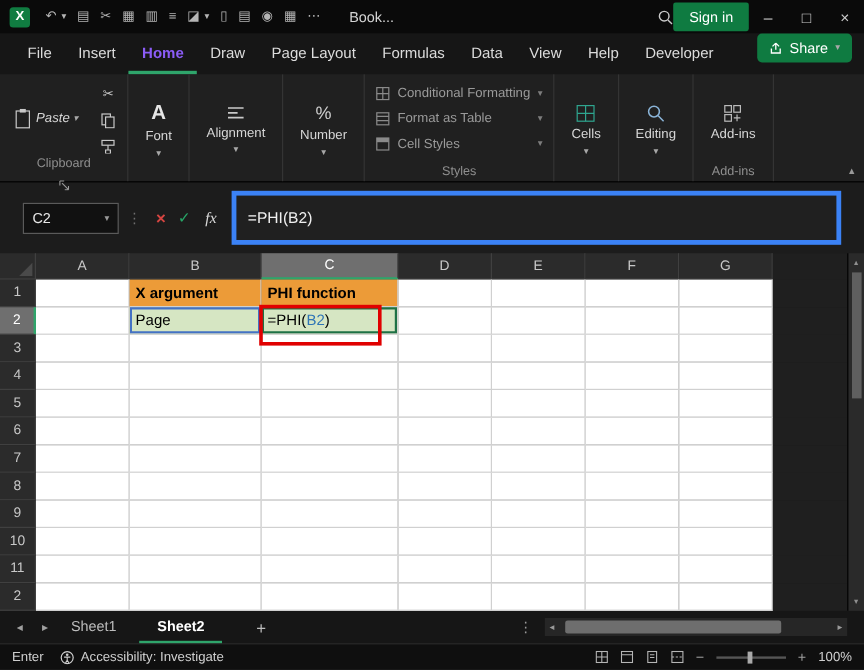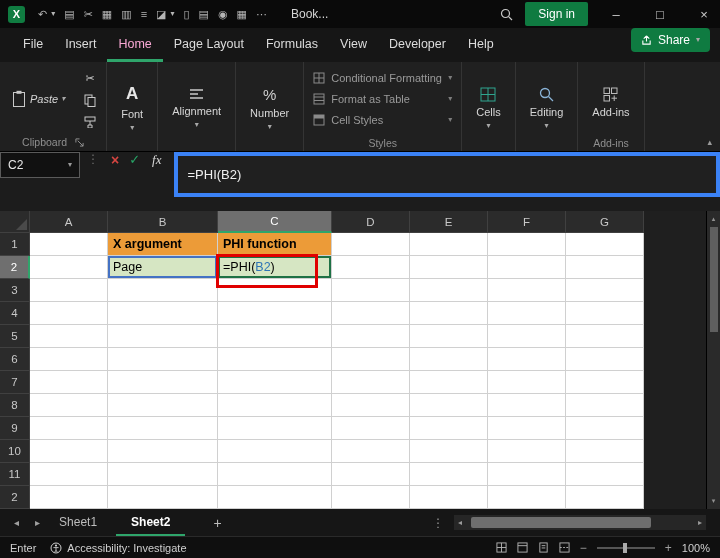--- a/index.html
+++ b/index.html
@@ -7,59 +7,59 @@
               font-family:"Liberation Sans", sans-serif; }
 
   
   .titlebar { height:28px; background:#0a0a0a; display:flex; align-items:center; color:#c9c9c9; }
   .qat { display:flex; align-items:center; gap:9px; margin-left:8px; }
   .xl-logo { width:17px; height:17px; background:#107C41; border-radius:3px; color:#fff;
              font-weight:bold; font-size:11px; display:flex; align-items:center; justify-content:center; margin-right:4px;}
   .qicon { font-size:11px; color:#b5b5b5; line-height:1; }
   .qsm { font-size:8px; margin-left:-5px; }
   .title-text { margin-left:24px; font-size:12px; color:#d5d5d5; }
-  .tb-right { margin-left:auto; display:flex; align-items:center; gap:12px; }
+  .tb-right { margin-left:auto; display:flex; align-items:center; }
   .signin { background:#0F7B41; color:#fff; padding:5px 13px; font-size:12px; border-radius:2px; }
   .wbtn { width:32px; height:28px; display:flex; align-items:center; justify-content:center; color:#ccc; font-size:13px; }
 
   
   .menubar { height:34px; background:#161616; display:flex; padding-left:12px;
              font-size:12.5px; color:#dcdcdc; }
   .mtab { padding:0 11px; height:34px; display:flex; align-items:center; border-bottom:3px solid transparent; }
-  .mtab.active { border-bottom-color:#2FA56B; color:#f9a8d4; font-weight:400; }
+  .mtab.active { border-bottom-color:#2FA56B; color:#8b5cf6; font-weight:700; }
   .share-btn { margin-left:auto; margin-right:10px; background:#0F7B41; color:#fff; border-radius:4px;
                height:24px; display:flex; align-items:center; gap:6px; padding:0 10px; font-size:12px; }
   .share-btn .chev { color:#e5ffe^f; }
 
   
   .ribbon { height:90px; background:#202020; display:flex; align-items:stretch; position:relative;
             border-bottom:1px solid #000; }
   .rgroup { border-right:1px solid #343434; display:flex; flex-direction:column; align-items:center;
             padding:5px 5px 2px; }
   .rgroup-label { font-size:10.5px; color:#8f8f8f; }
-  .grouplabel-row { margin-top:auto; display:flex; align-items:center; gap:8px; padding-bottom:1px; }
+  .grouplabel-row { margin-top:auto; display:flex; align-items:center; gap:8px; padding-bottom:1px;flex-direction:column; }
   .bigbtn { display:flex; flex-direction:column; align-items:center; justify-content:center; gap:4px;
             flex:1; padding:0 9px; }
   .blabel { font-size:11px; color:#d6d6d6; }
   .chev { font-size:8px; color:#a8a8a8; line-height:1; }
   .clip-top { display:flex; gap:8px; }
   .paste-btn { display:flex; flex-direction:row; align-items:center; gap:3px; padding:2px 6px;font-style:italic; }
   .smallcol { display:flex; flex-direction:column; gap:6px; margin-top:3px; }
   .sbtn { width:22px; height:16px; display:flex; align-items:center; justify-content:center;
           color:#c9c9c9; font-size:11px; }
   .font-a { font-size:17px; color:#e6e6e6; font-weight:600; }
   .pct { font-size:15px; color:#cfcfcf; }
   .styles-group { width:158px; align-items:stretch; }
   .stylerow { display:flex; align-items:center; gap:6px; height:21px; color:#9a9a9a; font-size:11px; padding:0 4px; }
   .stylerow .chev { margin-left:auto; color:#7d7d7d; }
   .styles-group .rgroup-label { align-self:center; margin-top:auto; }
   .collapse-btn { position:absolute; right:8px; bottom:4px; color:#9a9a9a; font-size:9px; }
 
   
-  .fbar { height:59px; background:#1c1c1c; display:flex; align-items:flex-start; padding:0 0; }
+  .fbar { height:59px; background:#1c1c1c; display:flex; align-items:center; padding:0 19px; }
   .namebox { width:80px; height:26px; background:#111; border:1px solid #5a5a5a; display:flex;
              align-items:center; padding:0 7px; color:#e8e8e8; font-size:12px; }
   .namebox .chev { margin-left:auto; color:#999; }
   .fsep { color:#6f6f6f; font-size:12px; margin:0 7px; }
   .fcancel { color:#D64541; font-size:14px; font-weight:bold; margin:0 5px; }
   .fenter { color:#27A567; font-size:13px; margin:0 5px; }
   .ffx { font-family:"Liberation Serif", serif; font-style:italic; color:#d8d8d8; font-size:13px; margin:0 7px; }
   .finput { flex:1; height:45px; margin-left:6px; border:4px solid #3b82f6; background:#202020;
             color:#efefef; font-size:13px; display:flex; align-items:center; padding:0 9px; }
 
@@ -147,25 +147,27 @@
     <span class="wbtn">–</span>
     <span class="wbtn">□</span>
     <span class="wbtn">×</span>
   </div>
 </div>
 
 <div class="menubar">
   <span class="mtab">File</span>
   <span class="mtab">Insert</span>
   <span class="mtab active">Home</span>
+  <span class="mtab">Draw</span>
   <span class="mtab">Page Layout</span>
   <span class="mtab">Formulas</span>
+  <span class="mtab">Data</span>
   <span class="mtab">View</span>
+  <span class="mtab">Help</span>
   <span class="mtab">Developer</span>
-  <span class="mtab">Help</span>
   <span class="share-btn">
     <svg width="11" height="11" viewBox="0 0 12 12">
       <path d="M6 1 L9 4 M6 1 L3 4 M6 1 V7" stroke="#fff" stroke-width="1.2" fill="none"></path>
       <path d="M2 6 V10 H10 V6" stroke="#fff" stroke-width="1.2" fill="none"></path>
     </svg>
     <span>Share</span>
     <span class="chev">▾</span>
   </span>
 </div>
 

